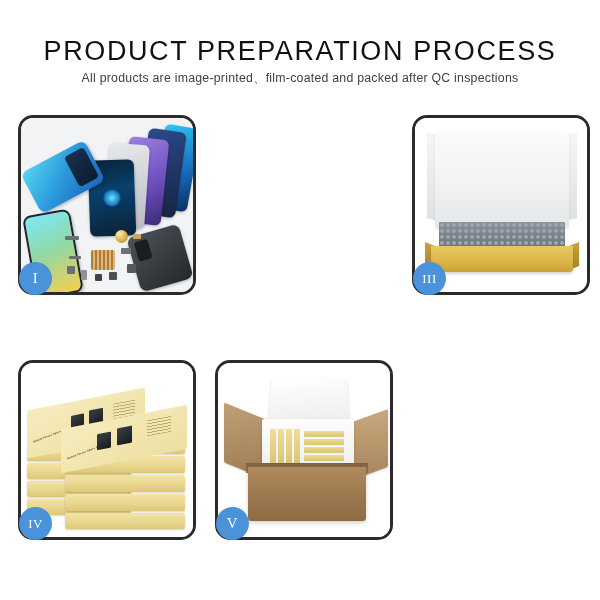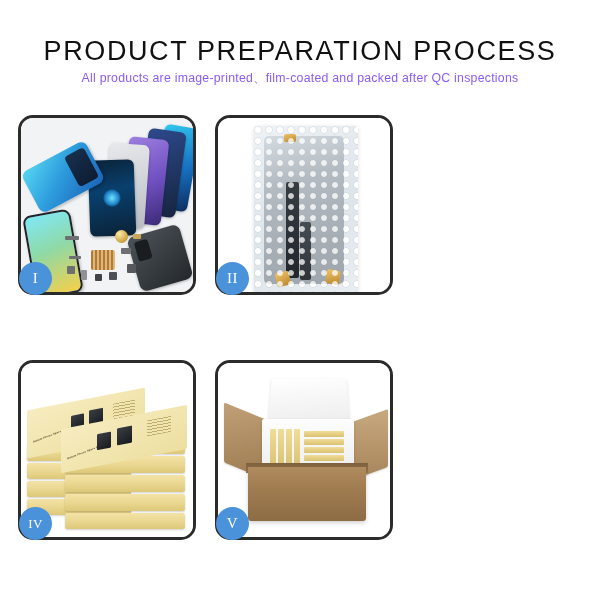--- a/index.html
+++ b/index.html
@@ -11,21 +11,21 @@
   .page{position:relative;width:600px;height:600px;}
 
   
   .title{
     position:absolute;left:0;top:36px;width:600px;text-align:center;
     font-size:27px;line-height:30px;font-weight:400;color:#111;
     letter-spacing:1.6px;white-space:nowrap;
   }
   .subtitle{
     position:absolute;left:0;top:70px;width:600px;text-align:center;
-    font-size:12.3px;line-height:16px;color:#8b5cf6;letter-spacing:.25px;
+    font-size:12.3px;line-height:16px;color:#404040;letter-spacing:.25px;
     white-space:nowrap;
   }
 
   
   .panel{
     position:absolute;box-sizing:border-box;
     border:3px solid #2b2b2b;border-radius:15px;
     background:#ffffff;overflow:visible;
   }
   .panel-inner{
@@ -234,37 +234,35 @@
           <span style="left:30px;top:48px;width:7px;height:7px;background:#3f4246;"></span>
           <span style="left:68px;top:8px;width:8px;height:5px;background:#c9a757;"></span>
           <div class="pgold"></div>
           <div class="pgrid"></div>
         </div>
       </div>
     </div>
     <div class="badge">I</div>
   </div>
 
-  <div class="panel r1 c2">
+
+  <div class="panel r1 c3">
     <div class="panel-inner">
-      <div class="p2bg">
-        <div class="wrap">
-          <div class="wrapcore"></div>
-          <div class="flex"></div>
-          <div class="flex2"></div>
-          <div class="gold1"></div>
-          <div class="gold2"></div>
-          <div class="gold3"></div>
-          <div class="bubbleoverlay"></div>
-        </div>
+      <div class="p3bg">
+        <div class="k3lidL"></div>
+        <div class="k3lidR"></div>
+        <div class="k3lid"></div>
+        <div class="k3foam"></div>
+        <div class="k3sideL"></div>
+        <div class="k3sideR"></div>
+        <div class="k3front"></div>
       </div>
     </div>
-    <div class="badge">II</div>
+    <div class="badge sm">III</div>
   </div>
-
 
   <div class="panel r2 c1">
     <div class="panel-inner">
       <div class="p4bg">
         <div class="stack">
 
           <div class="bx" style="left:0;top:68px;width:104px;height:16px;"></div>
           <div class="bx" style="left:0;top:86px;width:104px;height:16px;"></div>
           <div class="bx" style="left:0;top:104px;width:104px;height:16px;"></div>
           <div class="bx" style="left:0;top:122px;width:104px;height:16px;"></div>

